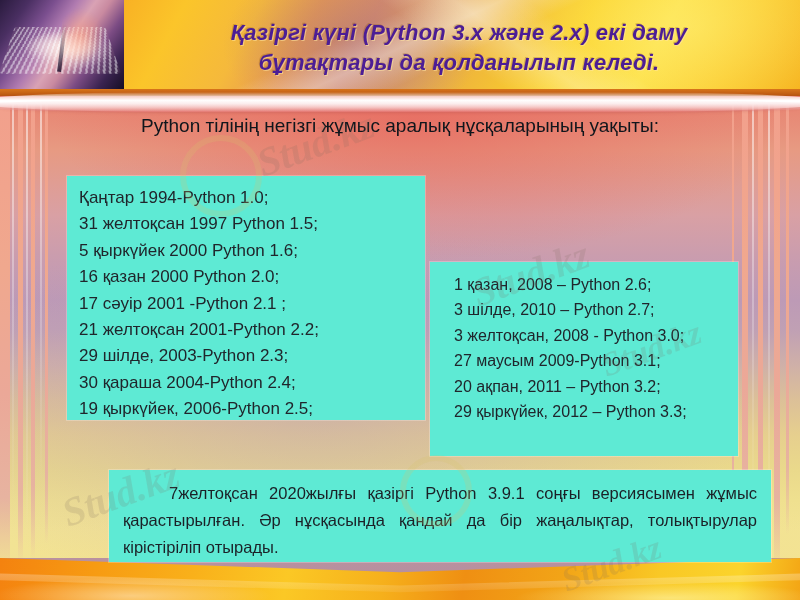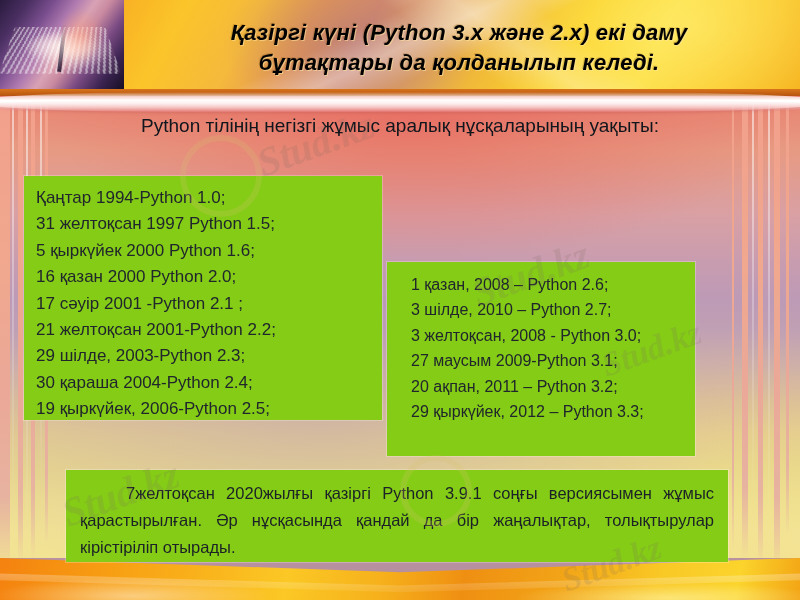--- a/index.html
+++ b/index.html
@@ -78,21 +78,21 @@
   }
   .book .glow{
     position:absolute;left:62px;top:4px;width:60px;height:80px;
     background:radial-gradient(ellipse 34px 40px at 30% 40%, rgba(255,150,110,.45), rgba(255,150,110,0) 70%);
   }
 
   .title{
     position:absolute;left:128px;top:18px;width:662px;
     text-align:center;
     font-size:22px;font-weight:bold;font-style:italic;
-    color:#000000;line-height:30px;letter-spacing:.2px;
+    color:#4c1d95;line-height:30px;letter-spacing:.2px;
     text-shadow:1px 1px 0 rgba(255,230,160,.55), -1px -1px 0 rgba(120,70,10,.25);
     z-index:5;
   }
   .title .l2{display:block;}
 
   
   .swoosh{
     position:absolute;left:-30px;top:92px;width:860px;height:20px;z-index:3;
     background:linear-gradient(180deg,
       rgba(255,255,255,0) 0%, rgba(255,255,255,.55) 18%,
@@ -145,22 +145,23 @@
 
   
   .subtitle{
     position:absolute;left:70px;top:112px;width:660px;
     text-align:center;font-size:19px;color:#10161c;line-height:28px;
     z-index:7;
   }
 
   
   .box{
-    position:absolute;background:#84cc16;z-index:7;
+    position:absolute;background:#5eead4;z-index:7;
     box-shadow:0 0 0 1px rgba(255,255,255,.25);
+    margin-left:43px;
   }
   .box ul{margin:0;padding:0;list-style:none;}
   .box li{white-space:nowrap;}
 
   #box-left{left:24px;top:176px;width:358px;height:244px;padding:9px 0 0 12px;box-sizing:border-box;}
   #box-left li{font-size:17px;color:#20262c;line-height:26.4px;}
 
   #box-right{left:387px;top:262px;width:308px;height:194px;padding:10px 0 0 24px;box-sizing:border-box;}
   #box-right li{font-size:16px;color:#20262c;line-height:25.4px;}
 

